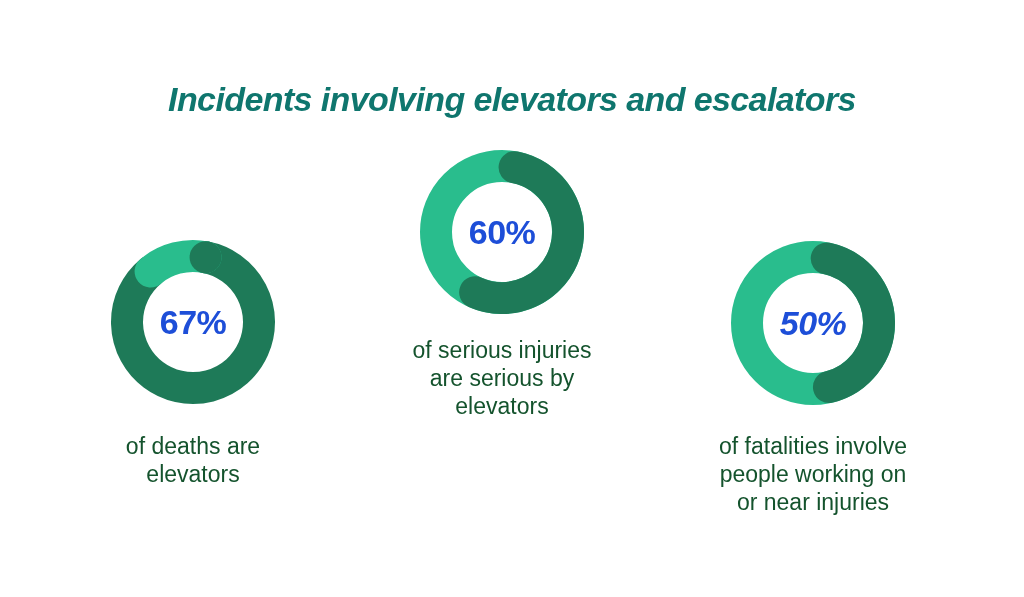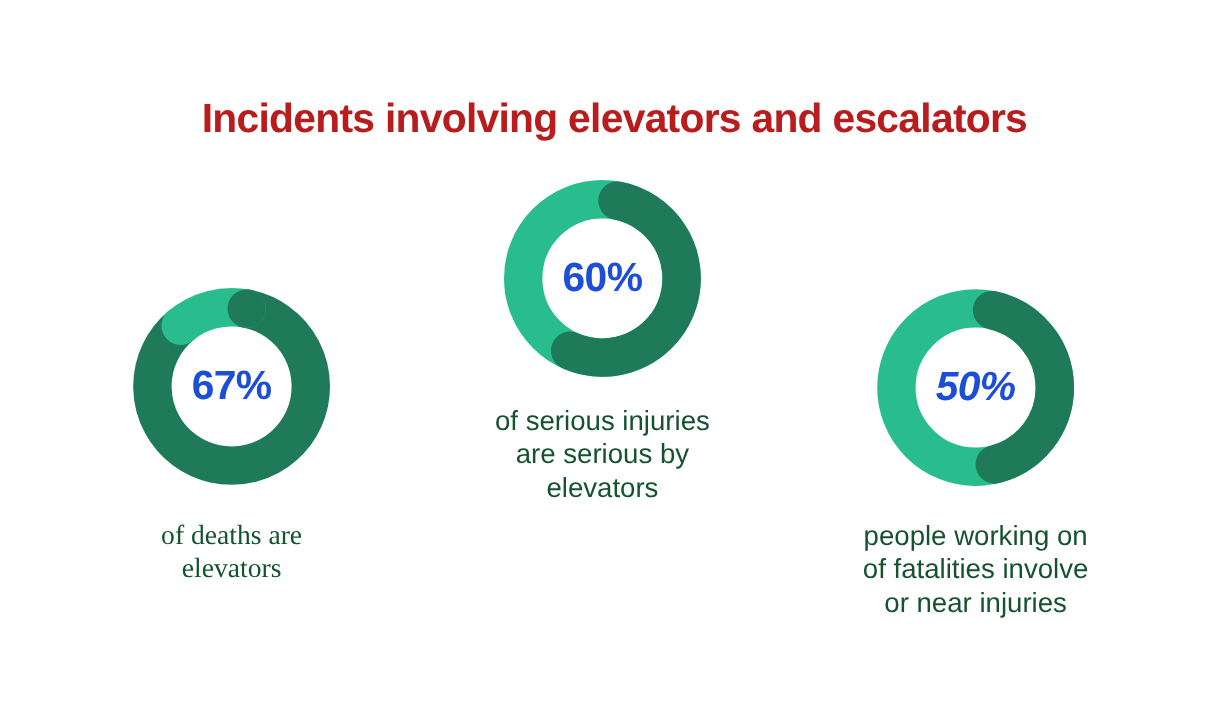--- a/index.html
+++ b/index.html
@@ -9,21 +9,22 @@
     font-family:"Liberation Sans", sans-serif;
     overflow:hidden;
   }
   .canvas{
     position:relative;width:1024px;height:597px;background:#ffffff;
   }
   .title{
     position:absolute;left:0;right:0;top:80px;margin:0;
     text-align:center;
     font-size:34px;font-weight:800;letter-spacing:-0.6px;
-    color:#b91c1c;
+    color:#0f766e;
+    font-style:italic;
   }
   .donut{
     position:absolute;width:168px;height:168px;
   }
   .donut svg{position:absolute;left:0;top:0;}
   .pct{
     position:absolute;left:50%;top:50%;
     transform:translate(-50%,-50%);
     font-size:34px;font-weight:700;letter-spacing:-0.5px;
     color:#1d4ed8;white-space:nowrap;
@@ -43,21 +44,21 @@
   <h1 class="title">Incidents involving elevators and escalators</h1>
 
   <div class="donut" style="left:109px;top:238px;">
     <svg width="168" height="168" viewBox="0 0 168 168">
         <path d="M 96.59 19.21 A 66 66 0 1 1 41.58 33.44" fill="none" stroke="#1e7a58" stroke-width="32" stroke-linecap="round"></path>
         <path d="M 41.58 33.44 A 66 66 0 0 1 96.59 19.21" fill="none" stroke="#29bd8d" stroke-width="32" stroke-linecap="round"></path>
         <circle cx="96.59" cy="19.21" r="16" fill="#1e7a58"></circle>
       </svg>
     <div class="pct">67%</div>
   </div>
-  <div class="caption" style="left:193px;top:432px;font-family:Liberation Serif, serif;">
+  <div class="caption" style="left:193px;top:432px;">
     <div>of deaths are</div>
     <div>elevators</div>
   </div>
 
   <div class="donut" style="left:418px;top:148px;">
     <svg width="168" height="168" viewBox="0 0 168 168">
         <circle cx="84" cy="84" r="66" fill="none" stroke="#29bd8d" stroke-width="32"></circle>
         <path d="M 96.59 19.21 A 66 66 0 1 1 57.16 144.29" fill="none" stroke="#1e7a58" stroke-width="32" stroke-linecap="round"></path>
       </svg>
     <div class="pct">60%</div>
@@ -69,18 +70,18 @@
   </div>
 
   <div class="donut" style="left:729px;top:239px;font-style:italic;">
     <svg width="168" height="168" viewBox="0 0 168 168">
         <circle cx="84" cy="84" r="66" fill="none" stroke="#29bd8d" stroke-width="32"></circle>
         <path d="M 97.72 19.44 A 66 66 0 0 1 99.97 148.04" fill="none" stroke="#1e7a58" stroke-width="32" stroke-linecap="round"></path>
       </svg>
     <div class="pct">50%</div>
   </div>
   <div class="caption" style="left:813px;top:432px;">
+    <div>of fatalities involve</div>
     <div>people working on</div>
-    <div>of fatalities involve</div>
     <div>or near injuries</div>
   </div>
 
 </div>
 
 </body></html>

